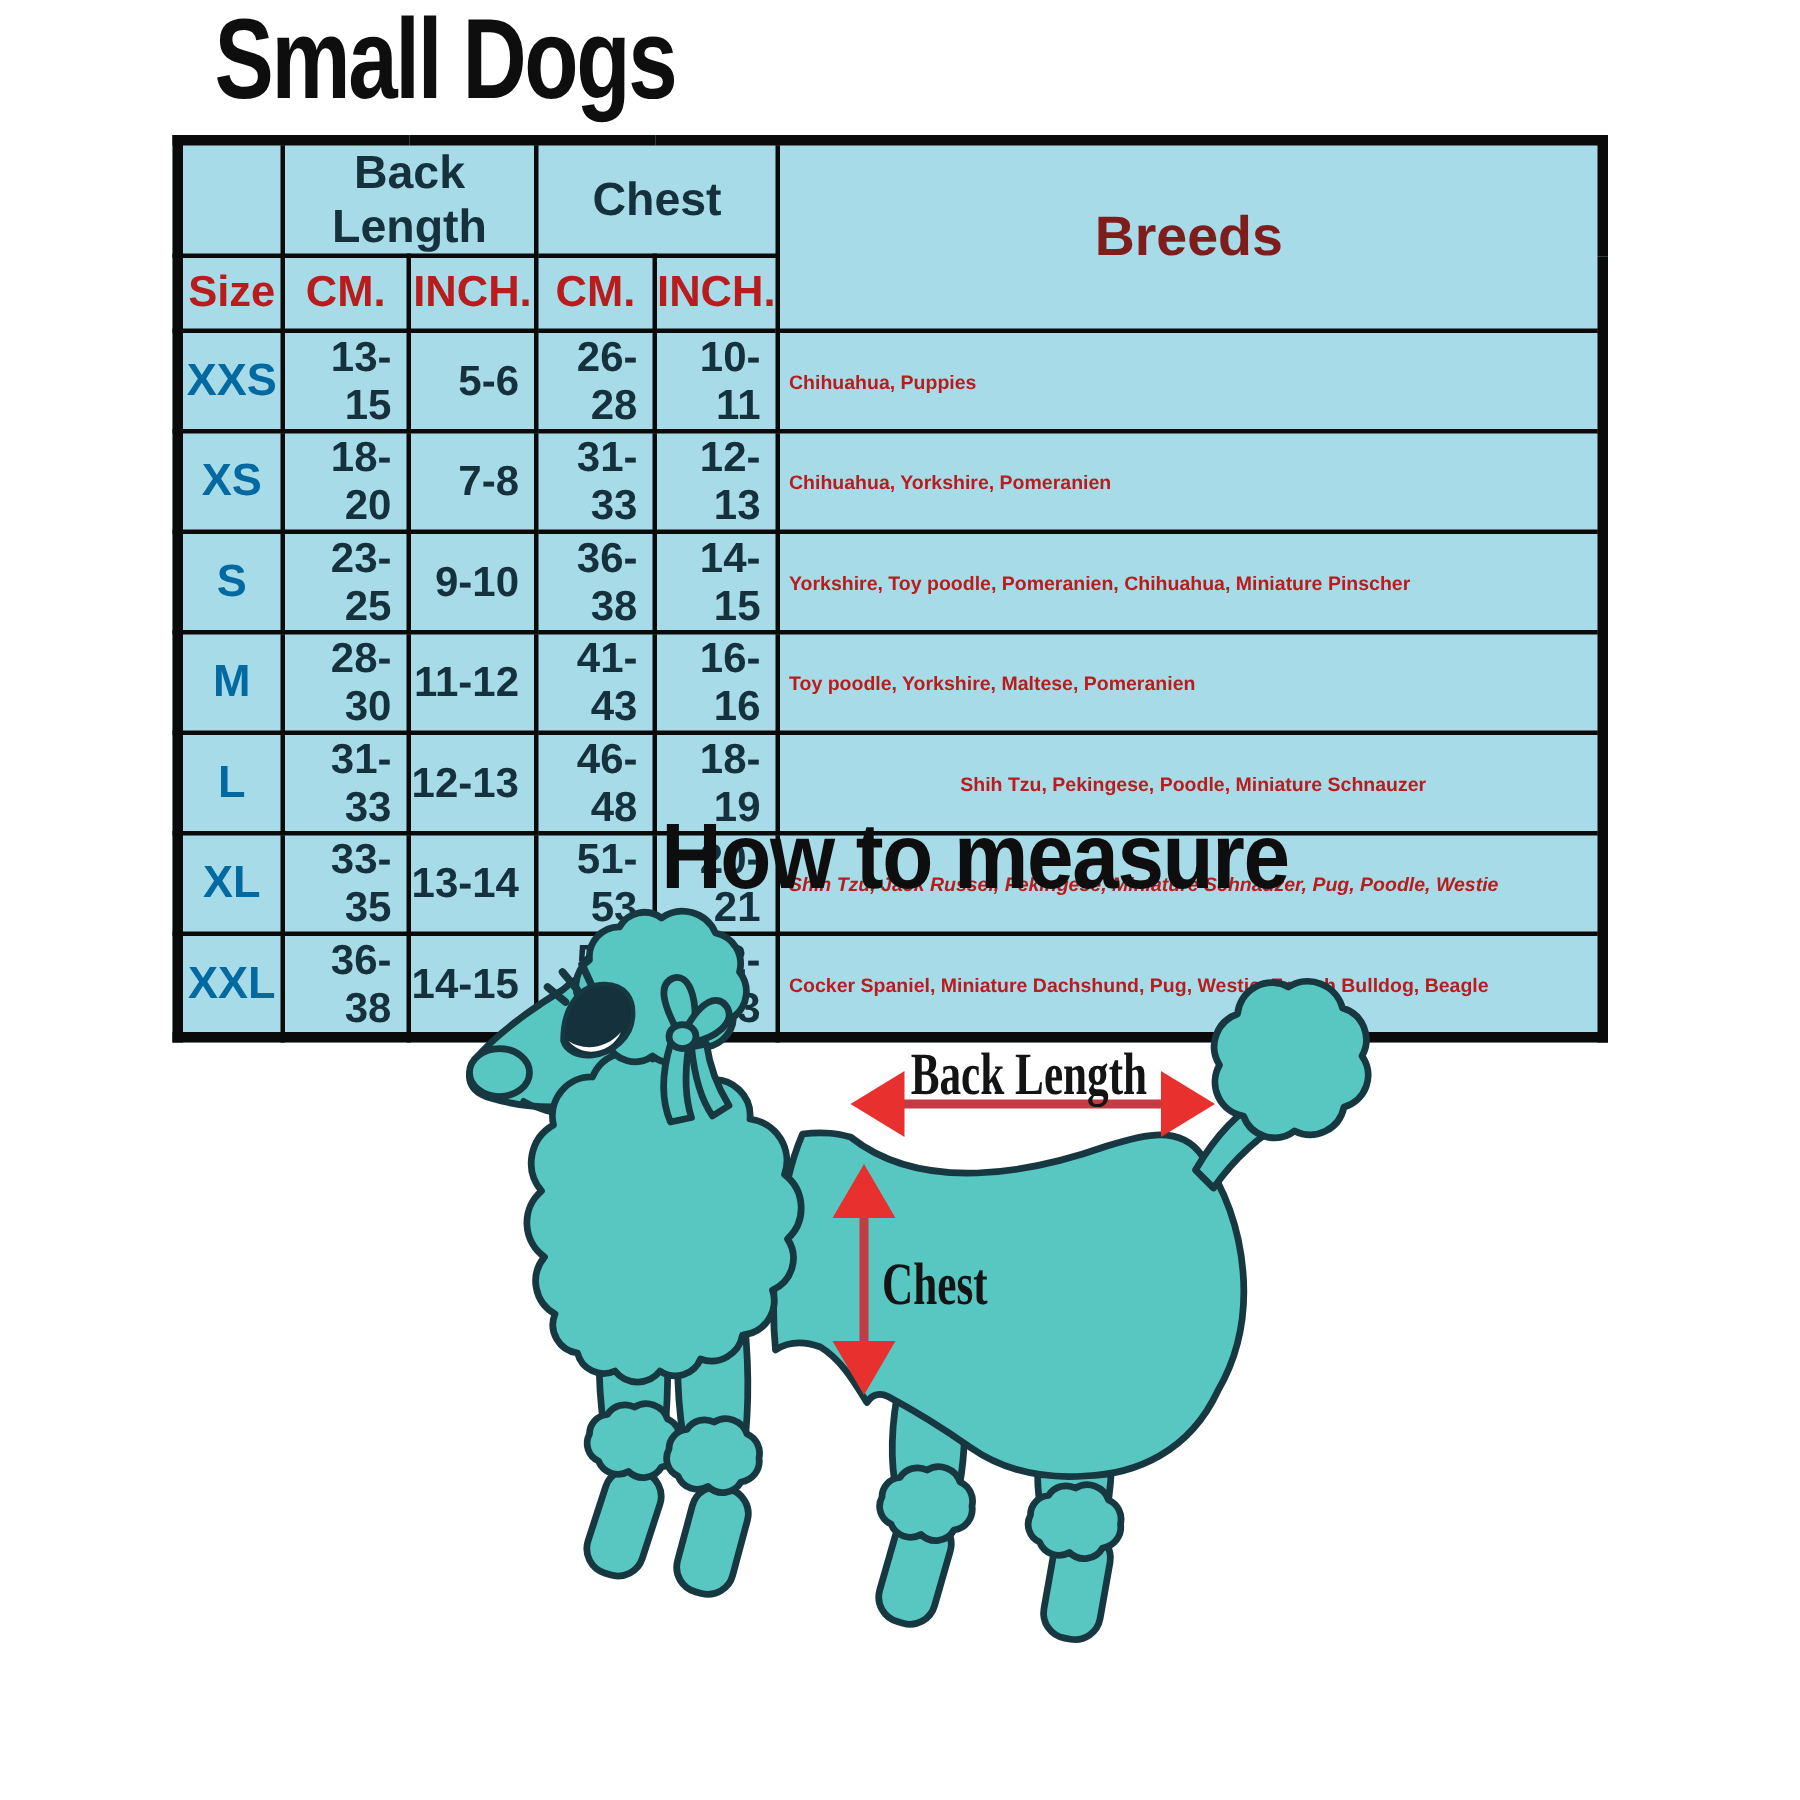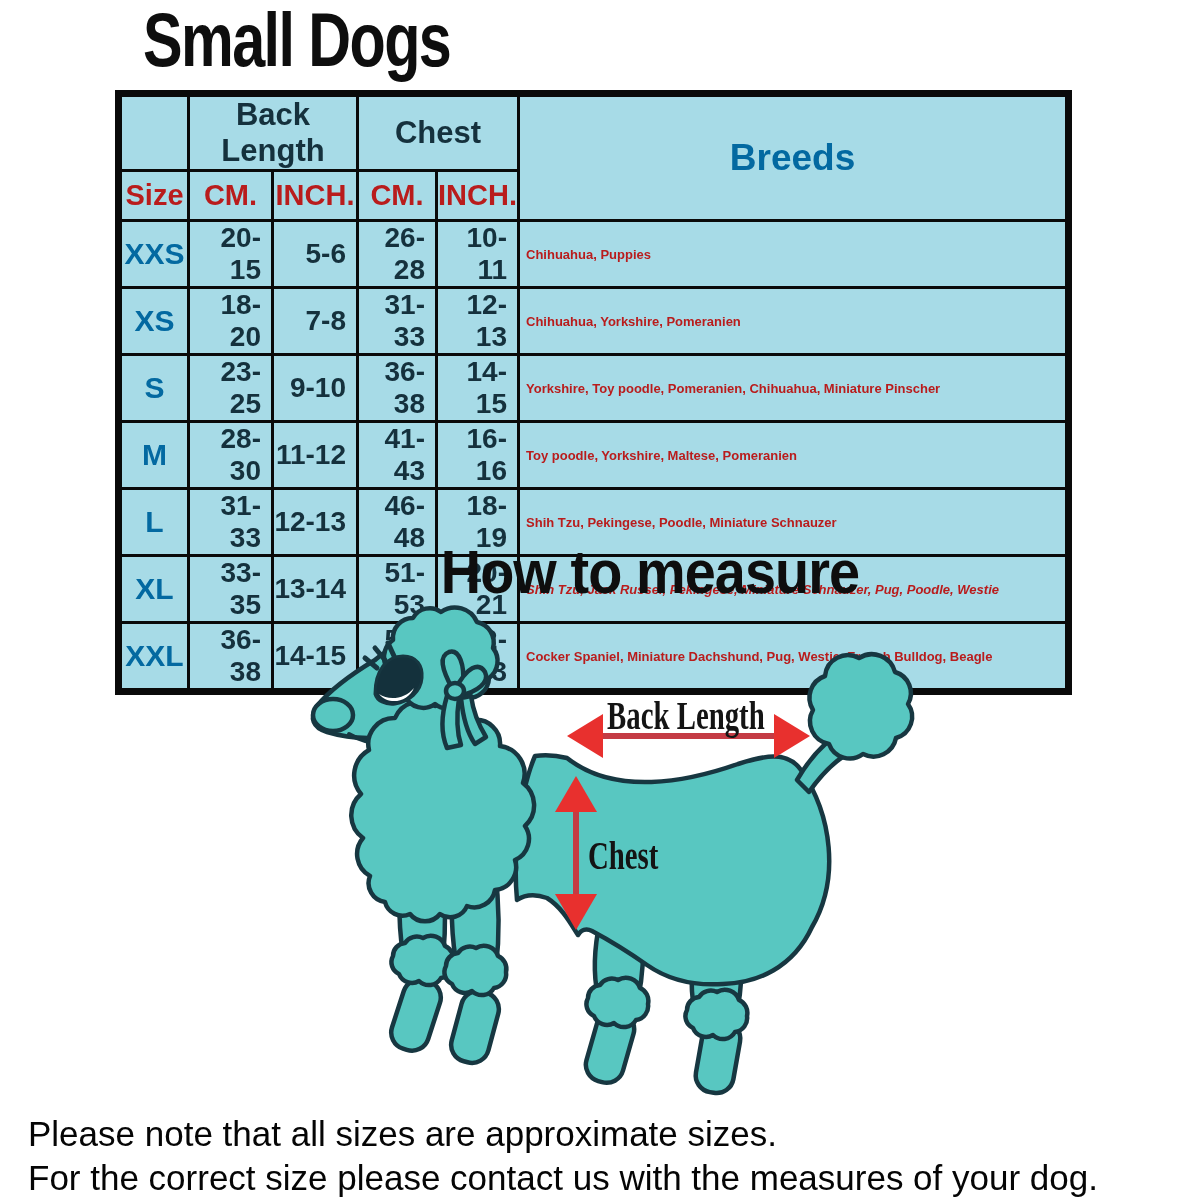--- a/index.html
+++ b/index.html
@@ -14,21 +14,21 @@
                  transform-origin:center top;letter-spacing:-1px;white-space:nowrap;}
 
   
   .table-wrap{position:absolute;left:115px;top:90px;width:957px;height:402px;}
   table.size-table{border-collapse:collapse;width:957px;height:402px;background:#a7dbe7;
                    table-layout:fixed;border:7px solid #0a0a0a;}
   table.size-table td{border:3px solid #0a0a0a;padding:0;vertical-align:middle;}
   tr.group-row{height:51px;}
   tr.unit-row{height:50px;}
   .group-head{font-size:31px;font-weight:700;color:#15313d;text-align:center;}
-  .breeds-head{font-size:37px;font-weight:600;color:#0369a1;text-align:center;}
+  .breeds-head{font-size:37px;font-weight:600;color:#7f1d1d;text-align:center;}
   .red-head{font-size:29px;font-weight:700;color:#b91c1c;text-align:center;}
   .size-cell{text-align:center;font-size:30px;font-weight:700;color:#0369a1;}
   .num-cell{text-align:right;padding-right:10px !important;font-size:28px;font-weight:700;color:#15313d;}
   .breeds-cell{text-align:left;padding-left:6px !important;font-size:22px;font-weight:700;
                color:#b91c1c;white-space:nowrap;overflow:hidden;}
 
   
   .measure-label{position:absolute;font-family:"Liberation Serif",serif;font-weight:700;
                  font-size:40px;color:#141414;white-space:nowrap;line-height:1;}
   .back-label{left:577px;top:696px;width:215px;text-align:center;transform:scaleX(0.72);
@@ -69,21 +69,21 @@
           <td class="red-head">Size</td>
           <td class="red-head">CM.</td>
           <td class="red-head">INCH.</td>
           <td class="red-head">CM.</td>
           <td class="red-head">INCH.</td>
         </tr>
       </thead>
       <tbody>
           <tr>
             <td class="size-cell">XXS</td>
-            <td class="num-cell">20-15</td>
+            <td class="num-cell">13-15</td>
             <td class="num-cell">5-6</td>
             <td class="num-cell">26-28</td>
             <td class="num-cell">10-11</td>
             <td class="breeds-cell" style="font-size: 13px;">Chihuahua, Puppies</td>
           </tr>
           <tr>
             <td class="size-cell">XS</td>
             <td class="num-cell">18-20</td>
             <td class="num-cell">7-8</td>
             <td class="num-cell">31-33</td>
@@ -105,21 +105,21 @@
             <td class="num-cell">41-43</td>
             <td class="num-cell">16-16</td>
             <td class="breeds-cell" style="font-size: 13px;">Toy poodle, Yorkshire, Maltese, Pomeranien</td>
           </tr>
           <tr>
             <td class="size-cell">L</td>
             <td class="num-cell">31-33</td>
             <td class="num-cell">12-13</td>
             <td class="num-cell">46-48</td>
             <td class="num-cell">18-19</td>
-            <td class="breeds-cell" style="font-size: 13px;">Shih Tzu, Pekingese, Poodle, Miniature Schnauzer</td>
+            <td class="breeds-cell" style="font-size: 13px; text-align: center;">Shih Tzu, Pekingese, Poodle, Miniature Schnauzer</td>
           </tr>
           <tr>
             <td class="size-cell">XL</td>
             <td class="num-cell">33-35</td>
             <td class="num-cell">13-14</td>
             <td class="num-cell">51-53</td>
             <td class="num-cell">20-21</td>
             <td class="breeds-cell" style="font-size: 13px; font-style: italic;">Shih Tzu, Jack Russel, Pekingese, Miniature Schnauzer, Pug, Poodle, Westie</td>
           </tr>
           <tr>
@@ -214,18 +214,14 @@
     <g>
       <line x1="281" y1="196" x2="281" y2="314" stroke="#c43b44" stroke-width="6"></line>
       <polygon points="281,178 260,214 302,214" fill="#e8302e"></polygon>
       <polygon points="281,332 260,296 302,296" fill="#e8302e"></polygon>
     </g>
   </svg>
 
   <div class="measure-label back-label">Back Length</div>
   <div class="measure-label chest-label">Chest</div>
 
-  <div class="footer">
-    <div>Please note that all sizes are approximate sizes.</div>
-    <div>For the correct size please contact us with the measures of your dog.</div>
-  </div>
 
 </div>
 
 </body></html>

